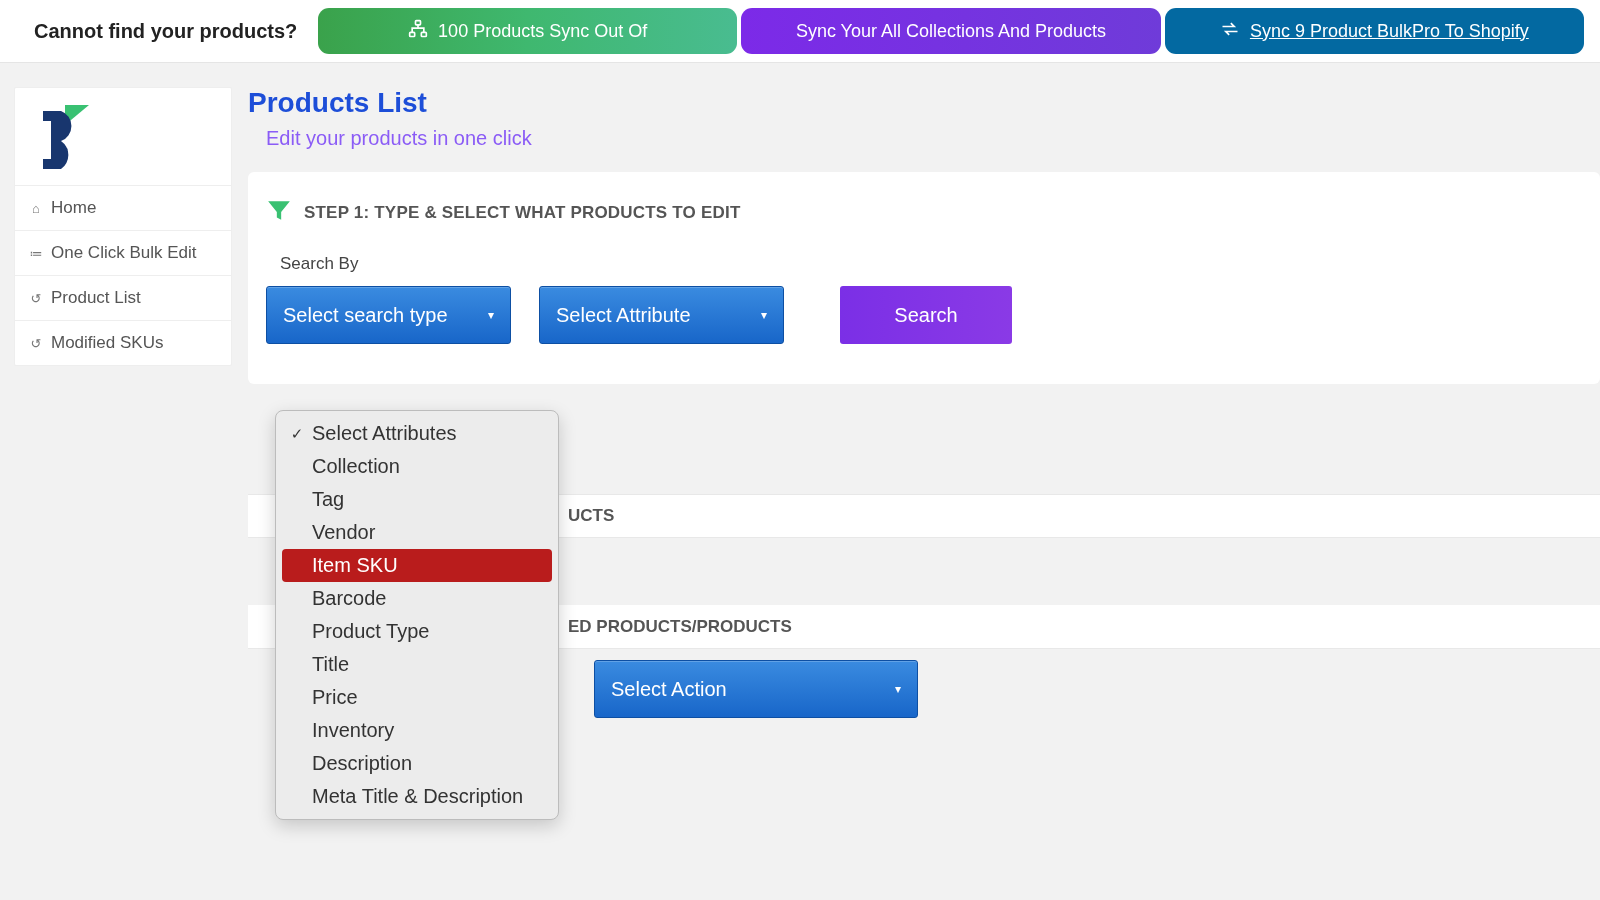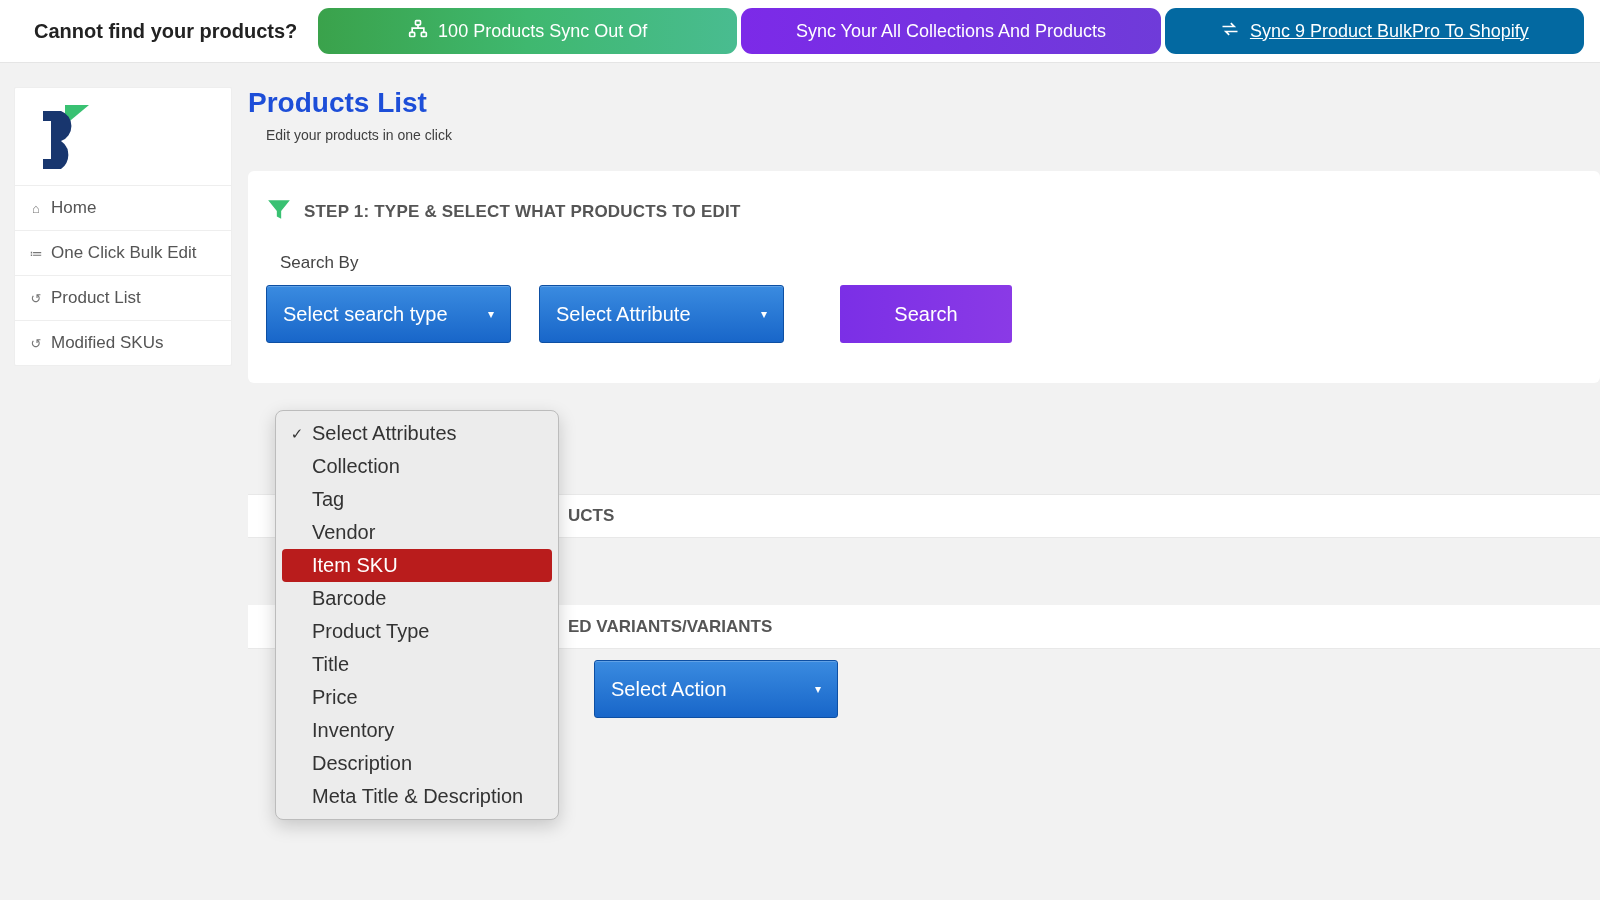--- a/index.html
+++ b/index.html
@@ -90,23 +90,23 @@
     flex: 1;
     padding-right: 0;
   }
   .page-title {
     font-size: 28px;
     font-weight: 700;
     color: #1d4ed8;
     margin-bottom: 8px;
   }
   .page-sub {
-    font-size: 14px;
-    color: #404040;
-    margin-bottom: 28px;
+    font-size: 20px;
+    color: #8b5cf6;
+    margin-bottom: 22px;
     margin-left: 18px;
   }
 
   .card {
     background: #fff;
     border-radius: 6px;
     padding: 26px 18px 40px 18px;
     position: relative;
   }
 
@@ -332,25 +332,25 @@
     </div>
   </div>
 </div>
 
 <div class="step2-strip">
   <span>UCTS</span>
 </div>
 
 <div class="step3-leading">S</div>
 <div class="step3-strip">
-  <span>ED VARIANTS/VARIANTS</span>
+  <span>ED PRODUCTS/PRODUCTS</span>
 </div>
 
 <div class="step3-controls">
-  <div class="select-ctl" style="width:244px">
+  <div class="select-ctl" style="width:324px">
     <span>Select Action</span>
     <span class="caret">▾</span>
   </div>
 </div>
 
 <div class="dropdown-pop" id="dd">
     <div class="dd-item">
       <span class="dd-check">✓</span>
       <span>Select Attributes</span>
     </div>

